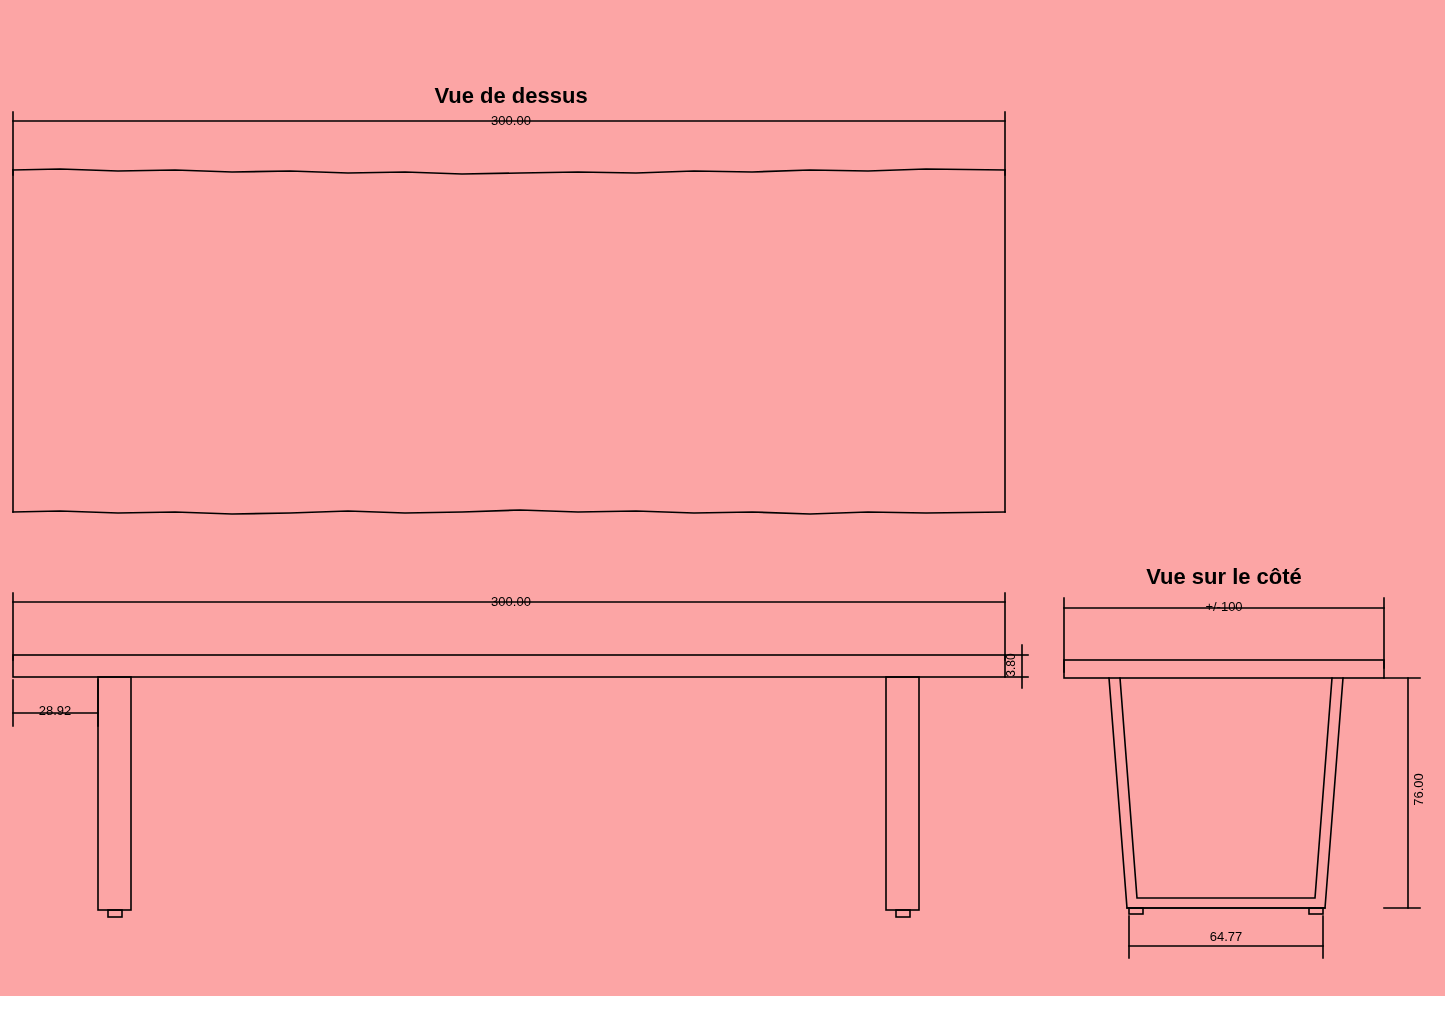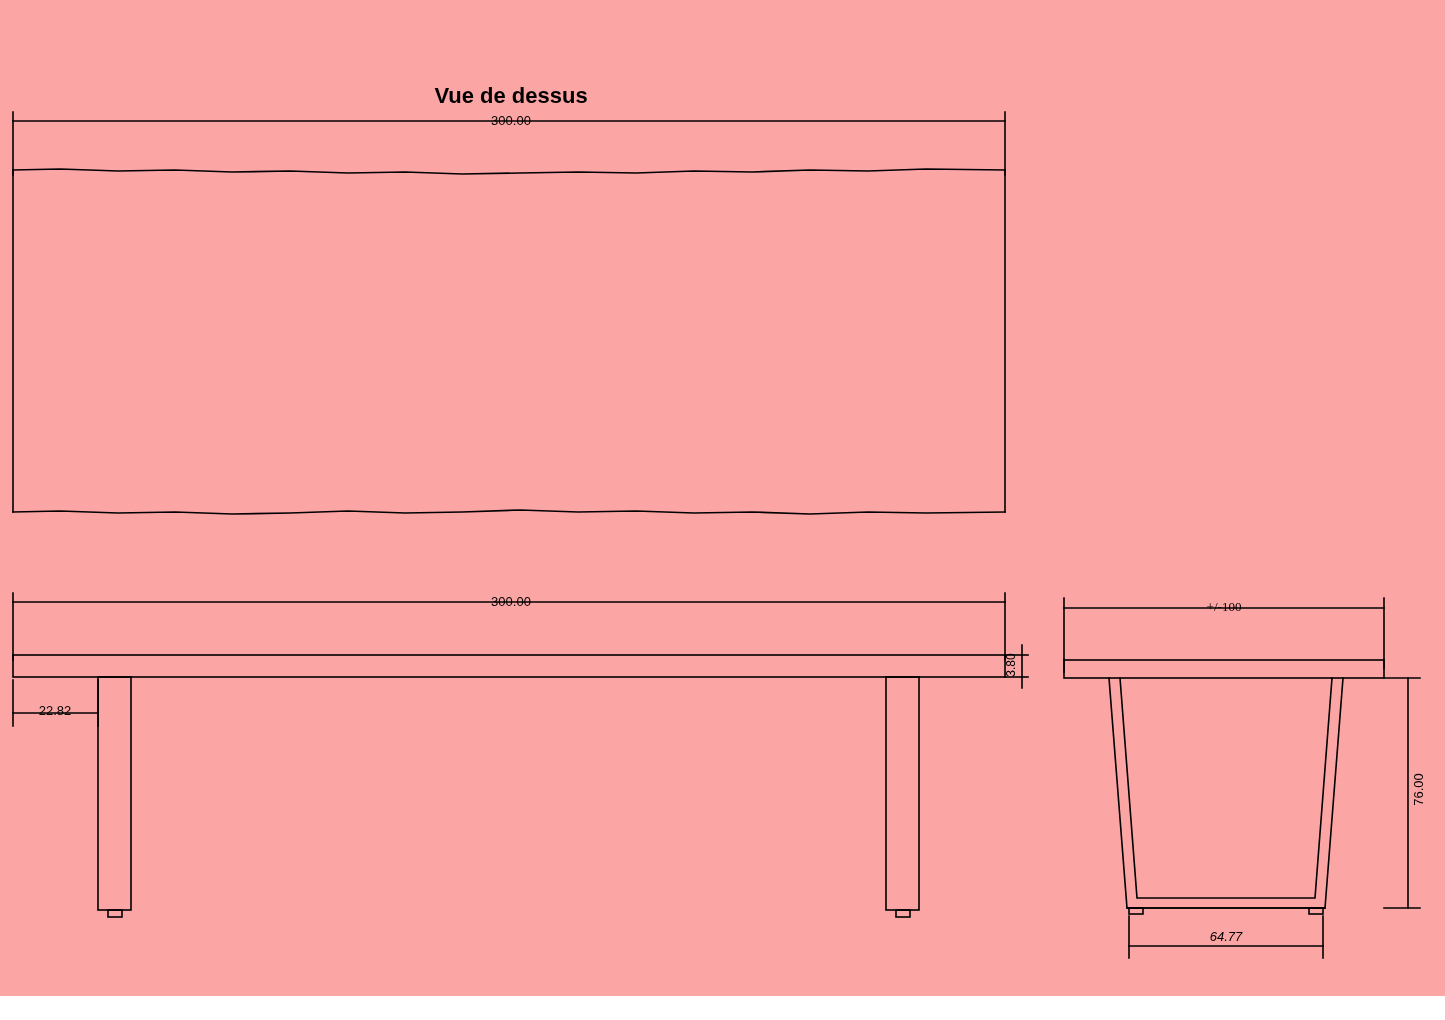--- a/index.html
+++ b/index.html
@@ -154,21 +154,22 @@
         <line x1="1323" y1="916" x2="1323" y2="958"></line>
       </g>
 
     </g>
   </svg>
 
   <div class="view-title" style="left:386px; top:83px; width:250px;">Vue de dessus</div>
   <div class="dim-text" style="left:456px; top:113px; width:110px;">300.00</div>
 
   <div class="dim-text" style="left:456px; top:594px; width:110px;">300.00</div>
-  <div class="dim-text" style="left:20px; top:703px; width:70px; text-align:center;">22.82</div>
+  <div class="dim-text" style="left:20px; top:703px; width:70px; text-align:center;">28.92</div>
   <div class="dim-text vert" style="left:981px; top:658px; width:60px; transform:rotate(-90deg); font-size:12px;">3.80</div>
 
-  <div class="dim-text" style="left:1169px; top:599px; width:110px;font-family:Liberation Serif, serif;">+/-100</div>
+  <div class="view-title" style="left:1099px; top:564px; width:250px;">Vue sur le côté</div>
+  <div class="dim-text" style="left:1169px; top:599px; width:110px;">+/-100</div>
   <div class="dim-text vert" style="left:1388px; top:782px; width:60px; transform:rotate(-90deg);">76.00</div>
-  <div class="dim-text" style="left:1171px; top:929px; width:110px;font-style:italic;">64.77</div>
+  <div class="dim-text" style="left:1171px; top:929px; width:110px;">64.77</div>
 
 
 </div>
 
 </body></html>

